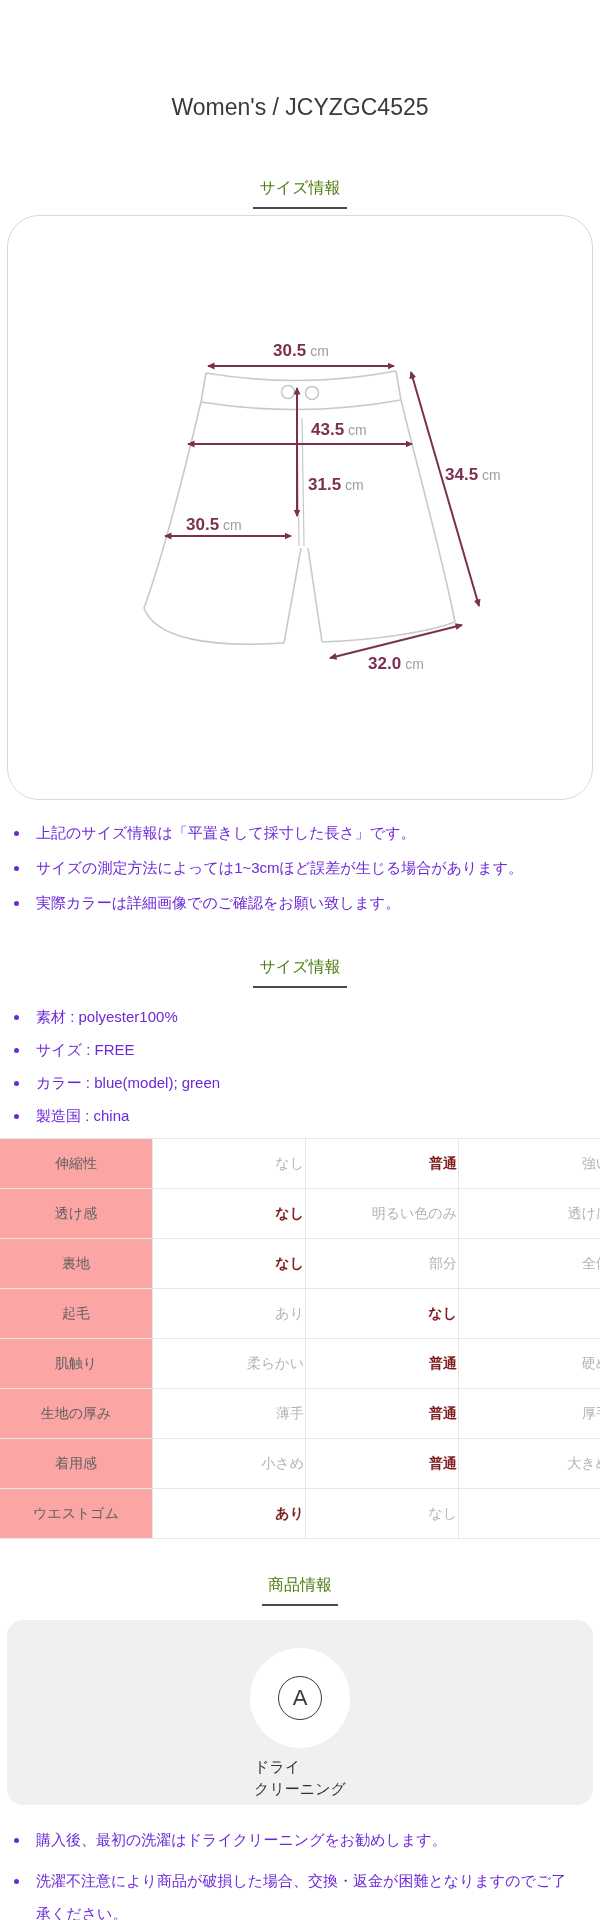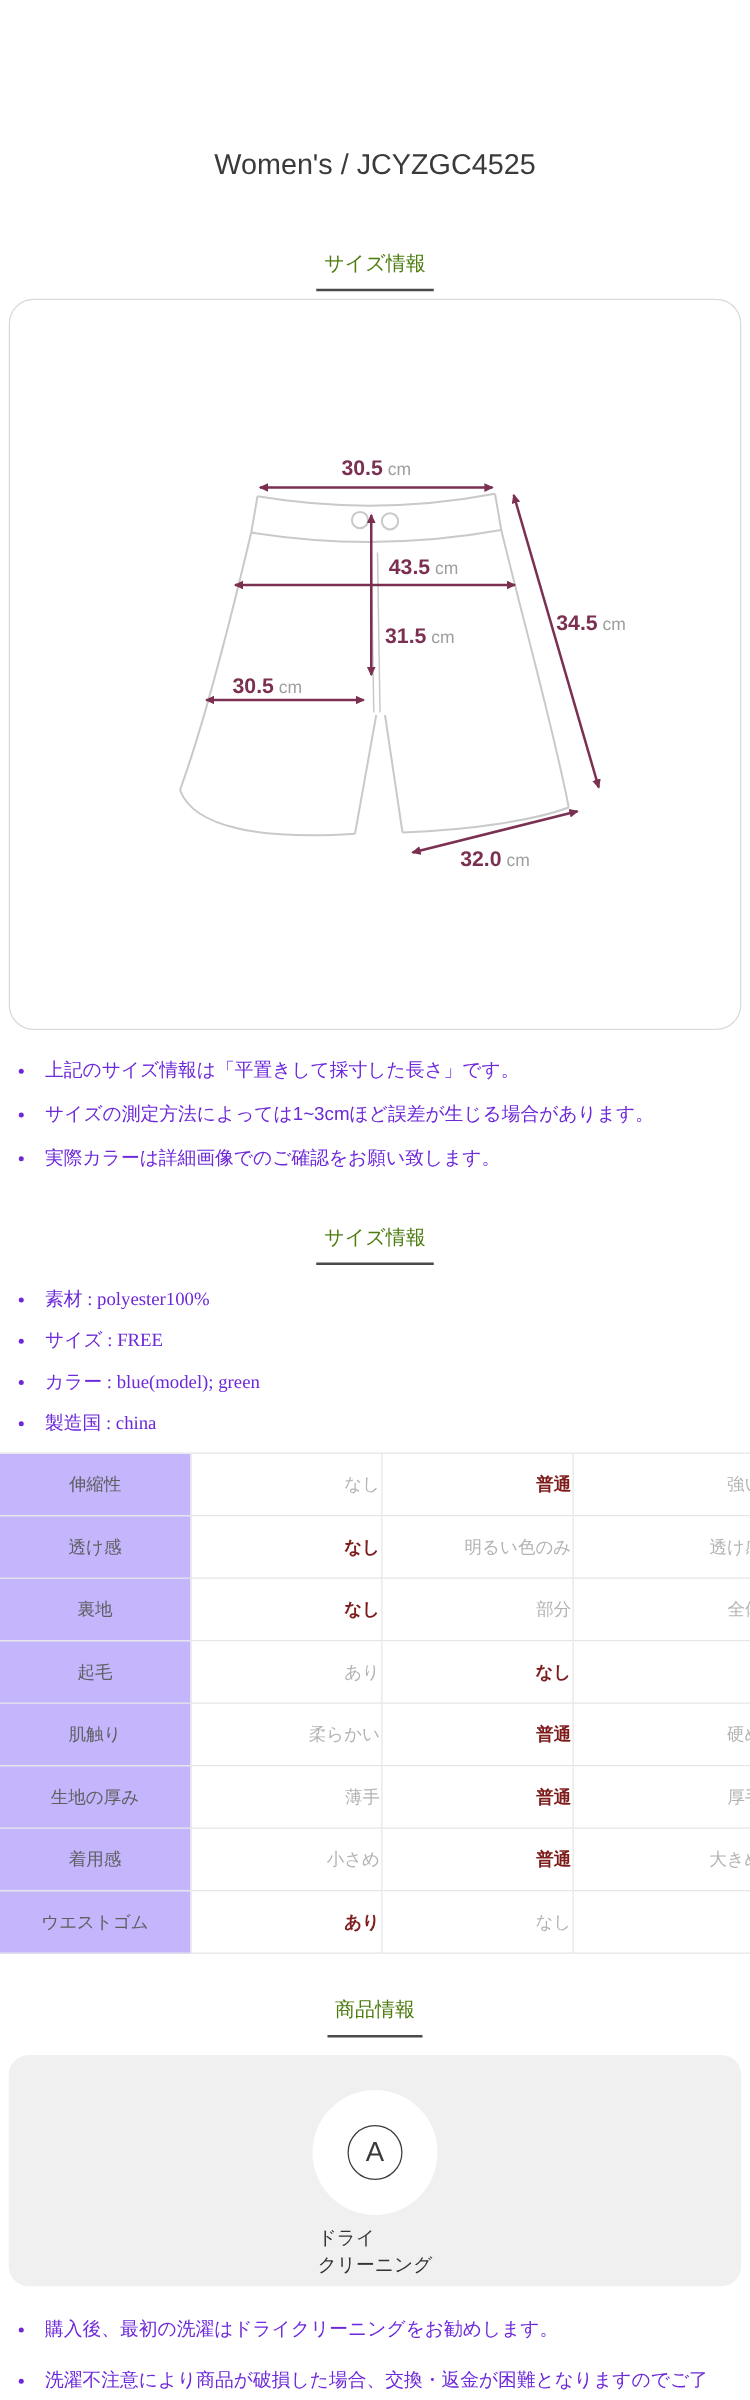--- a/index.html
+++ b/index.html
@@ -2,50 +2,50 @@
 <html><head>
 <meta charset="utf-8">
 <style>
   html,body{margin:0;padding:0;background:#fff;}
   body{
     width:600px;height:1920px;overflow:hidden;
     font-family:"Liberation Sans","DejaVu Sans",sans-serif;
     color:#333;position:relative;
   }
   .page-title{
-    margin:114px 0 0 0;text-align:center;
+    margin:90px 0 0 0;text-align:center;
     font-size:23px;font-weight:500;color:#3a3a3a;line-height:34px;
   }
   .section-head{text-align:center;}
   .section-head .head-label{
     display:inline-block;font-size:16px;font-weight:normal;color:#4d7c0f;
     padding:0 6px 9px 6px;border-bottom:2px solid #4a4a4a;line-height:20px;
   }
   .head-1{margin-top:54px;}
   .head-2{margin-top:44px;}
   .head-3{margin-top:36px;}
   .diagram-box{
     margin:6px 7px 0 7px;height:583px;
-    border:1px solid #d9d9d9;border-radius:20px;
+    border:1px solid #d9d9d9;border-radius:32px;
     overflow:hidden;
   }
   ul.notes{
     margin:22px 0 0 0;padding:0 20px 0 30px;list-style:disc;
   }
   ul.notes li{
     font-size:15px;line-height:21px;color:#6d28d9;
     margin-bottom:14px;padding-left:6px;
   }
   ul.notes.tight li{margin-bottom:12px;}
   table.attrs{
     width:600px;border-collapse:collapse;margin-top:12px;
     font-size:14px;table-layout:fixed;
   }
   table.attrs th{
-    width:150px;background:#c4b5fd;color:#5f5f5f;font-weight:normal;
+    width:150px;background:#fca5a5;color:#5f5f5f;font-weight:normal;
     border:1px solid #e6e6e6;border-left:none;
   }
   table.attrs td{
     width:150px;text-align:right;color:#b3b3b3;
     border:1px solid #e6e6e6;
   }
   table.attrs td:last-child{border-right:none;}
   table.attrs tr{height:50px;}
   table.attrs td.selected{color:#7f1d1d;font-weight:bold;}
   .care-panel{
@@ -122,21 +122,21 @@
 <ul class="notes">
   <li>上記のサイズ情報は「平置きして採寸した長さ」です。</li>
   <li>サイズの測定方法によっては1~3cmほど誤差が生じる場合があります。</li>
   <li>実際カラーは詳細画像でのご確認をお願い致します。</li>
 </ul>
 
 <div class="section-head head-2">
   <span class="head-label">サイズ情報</span>
 </div>
 
-<ul class="notes tight" style="margin-top:18px;font-family:Liberation Serif, serif;">
+<ul class="notes tight" style="margin-top:18px;">
   <li>素材 : polyester100%</li>
   <li>サイズ : FREE</li>
   <li>カラー : blue(model); green</li>
   <li>製造国 : china</li>
 </ul>
 
 <table class="attrs">
   <tbody>
       <tr>
         <th>伸縮性</th>

